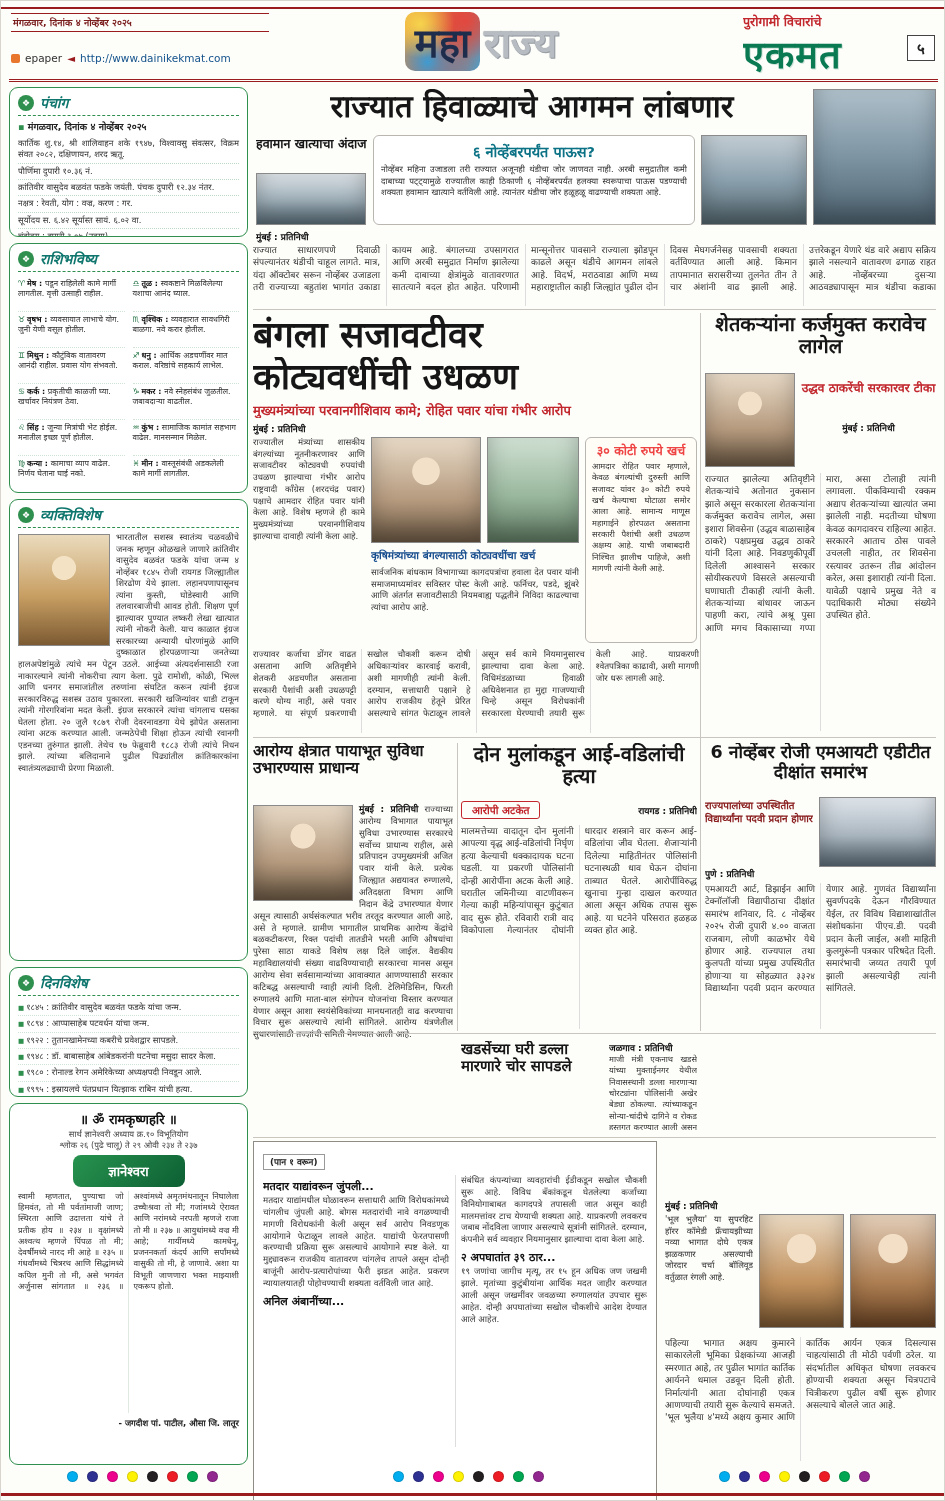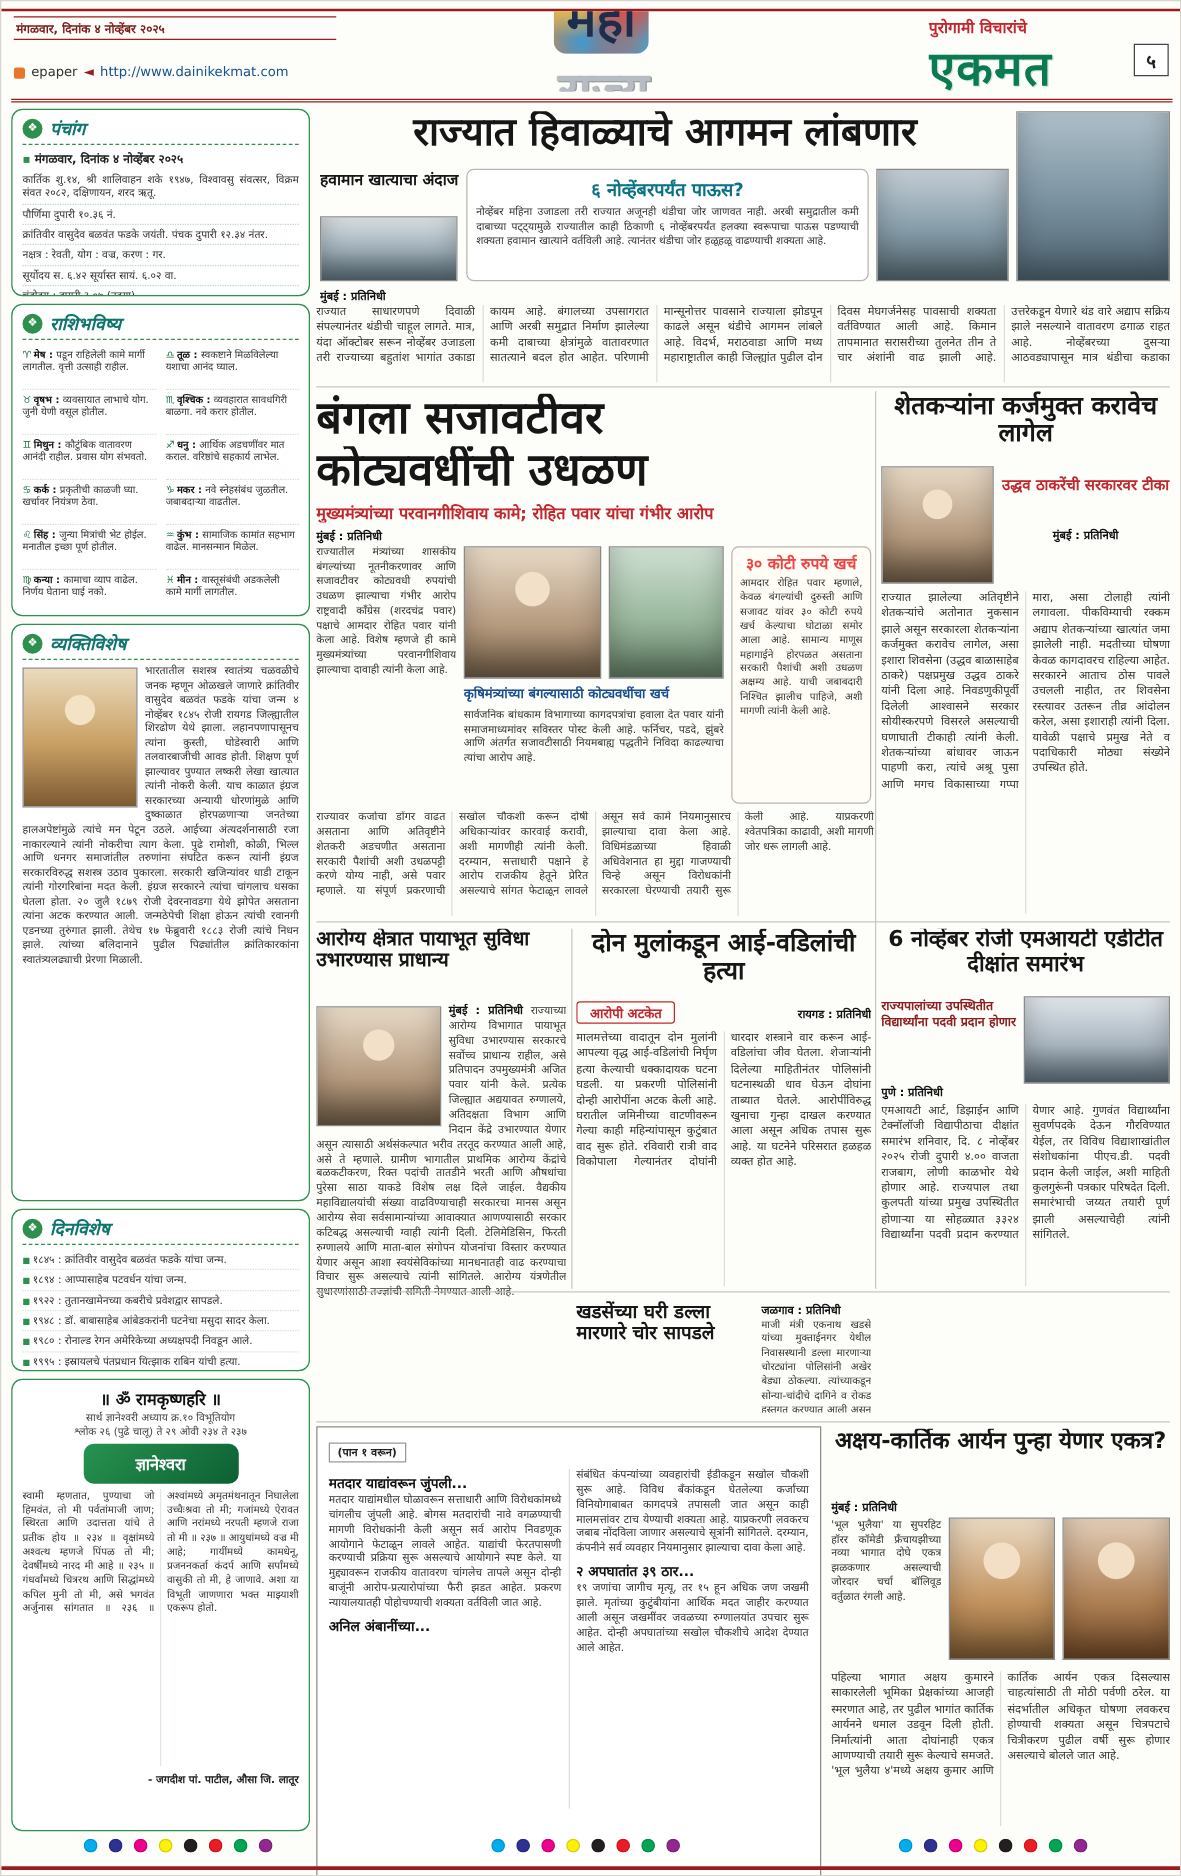--- a/index.html
+++ b/index.html
@@ -42,21 +42,21 @@
   .rz-name{font-weight:bold;color:#111;}
   .rz-name::after{content:" : ";}
   .vy-text{font-size:8.5px;line-height:1.36;text-align:justify;color:#333;}
   .vy-photo{float:left;width:92px;height:112px;margin:2px 6px 3px 0;border:1px solid #8a8a8a;
             background:radial-gradient(circle at 50% 30%,#f3e2c4 0 13%,transparent 14%),
                        linear-gradient(180deg,#eadbbd,#c89f63 55%,#7c5a32);}
   .dn-item{font-size:8.4px;line-height:1.35;padding:2px 0;border-bottom:1px dotted #cfe4d7;color:#333;}
   .dn-item::before{content:"■ ";color:#2f8f4e;font-size:6.5px;}
   .gy-title{text-align:center;font-weight:bold;font-size:13px;color:#111;margin:1px 0;}
   .gy-sub{text-align:center;font-size:8.3px;color:#444;line-height:1.3;}
-  .gy-logo{margin:4px auto;width:124px;text-align:center;color:#fff;font-weight:bold;font-size:13px;border-radius:8px;padding:7px 20px;
+  .gy-logo{margin:4px auto;width:112px;text-align:center;color:#fff;font-weight:bold;font-size:13px;border-radius:8px;padding:7px 20px;
            background:linear-gradient(135deg,#27934f,#0d5f33);}
   .gy-cols{column-count:2;column-gap:10px;column-rule:1px solid #dfe9e2;font-size:8.2px;line-height:1.38;text-align:justify;color:#333;margin-top:3px;}
   .gy-foot{font-size:8.4px;font-weight:bold;text-align:right;margin-top:4px;color:#222;}
 
   
   .hl{font-weight:bold;color:#161616;line-height:1.12;}
   .byl{font-size:9px;font-weight:bold;color:#111;}
   .txt{font-size:9px;line-height:1.38;text-align:justify;color:#333;}
   .cols2{column-count:2;column-gap:11px;column-rule:1px solid #ddd;}
   .cols4{column-count:4;column-gap:11px;column-rule:1px solid #ddd;}
@@ -94,21 +94,21 @@
 <div class="page">
 
   <div class="rule-h" style="left:0;top:6px;width:945px;"></div>
   <div class="abs h-date" style="left:10px;top:12px;width:258px;">मंगळवार, दिनांक ४ नोव्हेंबर २०२५</div>
   <div class="abs h-epaper" style="left:10px;top:48px;width:320px;height:18px;">
     <span class="ep-dot"></span>
     <span>epaper</span>
     <span style="color:#9b1c1f;">◄</span>
     <span class="url">http://www.dainikekmat.com</span>
   </div>
-  <div class="abs mast" style="left:330px;top:8px;width:300px;height:64px;flex-direction:column;">
+  <div class="abs mast" style="left:330px;top:8px;width:300px;height:64px;">
     <span class="maha">महा</span>
       <span class="rajya">राज्य</span>
   </div>
   <div class="abs tagline" style="left:742px;top:12px;width:170px;">पुरोगामी विचारांचे</div>
   <div class="abs brand" style="left:742px;top:26px;width:175px;height:46px;">एकमत</div>
   <div class="abs pageno" style="left:906px;top:34px;width:28px;height:26px;">५</div>
   <div class="headrule" style="left:8px;top:78px;width:929px;"></div>
 
   <div class="sbox" style="top:86px;height:150px;">
     <div class="sbox-head">
@@ -255,21 +255,20 @@
     <div class="cont-cols" style="height:272px;overflow:hidden;">
       <div class="cont-title">मतदार याद्यांवरून जुंपली...</div>
       <div class="txt" style="font-size:8.6px;">मतदार याद्यांमधील घोळावरून सत्ताधारी आणि विरोधकांमध्ये चांगलीच जुंपली आहे. बोगस मतदारांची नावे वगळण्याची मागणी विरोधकांनी केली असून सर्व आरोप निवडणूक आयोगाने फेटाळून लावले आहेत. याद्यांची फेरतपासणी करण्याची प्रक्रिया सुरू असल्याचे आयोगाने स्पष्ट केले. या मुद्द्यावरून राजकीय वातावरण चांगलेच तापले असून दोन्ही बाजूंनी आरोप-प्रत्यारोपांच्या फैरी झडत आहेत. प्रकरण न्यायालयातही पोहोचण्याची शक्यता वर्तविली जात आहे.</div>
       <div class="cont-title">अनिल अंबानींच्या...</div>
       <div class="txt" style="font-size:8.6px;">संबंधित कंपन्यांच्या व्यवहारांची ईडीकडून सखोल चौकशी सुरू आहे. विविध बँकांकडून घेतलेल्या कर्जांच्या विनियोगाबाबत कागदपत्रे तपासली जात असून काही मालमत्तांवर टाच येण्याची शक्यता आहे. याप्रकरणी लवकरच जबाब नोंदविला जाणार असल्याचे सूत्रांनी सांगितले. दरम्यान, कंपनीने सर्व व्यवहार नियमानुसार झाल्याचा दावा केला आहे.</div>
       <div class="cont-title">२ अपघातांत ३९ ठार...</div>
       <div class="txt" style="font-size:8.6px;">१९ जणांचा जागीच मृत्यू, तर १५ हून अधिक जण जखमी झाले. मृतांच्या कुटुंबीयांना आर्थिक मदत जाहीर करण्यात आली असून जखमींवर जवळच्या रुग्णालयांत उपचार सुरू आहेत. दोन्ही अपघातांच्या सखोल चौकशीचे आदेश देण्यात आले आहेत.</div>
     </div>
   </div>
 
-  <div class="abs hl" style="left:664px;top:1142px;width:271px;height:52px;font-size:18px;text-align:center;">अक्षय-कार्तिक आर्यन पुन्हा येणार एकत्र?</div>
   <div class="abs byl" style="left:664px;top:1198px;width:120px;">मुंबई : प्रतिनिधी</div>
   <div class="abs txt" style="left:664px;top:1213px;width:88px;height:118px;font-size:8.4px;">'भूल भुलैया' या सुपरहिट हॉरर कॉमेडी फ्रँचायझीच्या नव्या भागात दोघे एकत्र झळकणार असल्याची जोरदार चर्चा बॉलिवूड वर्तुळात रंगली आहे.</div>
   <div class="photo ph-act1" style="left:758px;top:1213px;width:85px;height:114px;"></div>
   <div class="photo ph-act2" style="left:849px;top:1213px;width:86px;height:114px;"></div>
   <div class="abs txt cols2" style="left:664px;top:1336px;width:271px;height:124px;">पहिल्या भागात अक्षय कुमारने साकारलेली भूमिका प्रेक्षकांच्या आजही स्मरणात आहे, तर पुढील भागांत कार्तिक आर्यनने धमाल उडवून दिली होती. निर्मात्यांनी आता दोघांनाही एकत्र आणण्याची तयारी सुरू केल्याचे समजते. 'भूल भुलैया ४'मध्ये अक्षय कुमार आणि कार्तिक आर्यन एकत्र दिसल्यास चाहत्यांसाठी ती मोठी पर्वणी ठरेल. या संदर्भातील अधिकृत घोषणा लवकरच होण्याची शक्यता असून चित्रपटाचे चित्रीकरण पुढील वर्षी सुरू होणार असल्याचे बोलले जात आहे.</div>
 
   <div class="dots" style="left:66px;">
     <span class="dot c1"></span>
       <span class="dot c2"></span>
       <span class="dot c3"></span>

